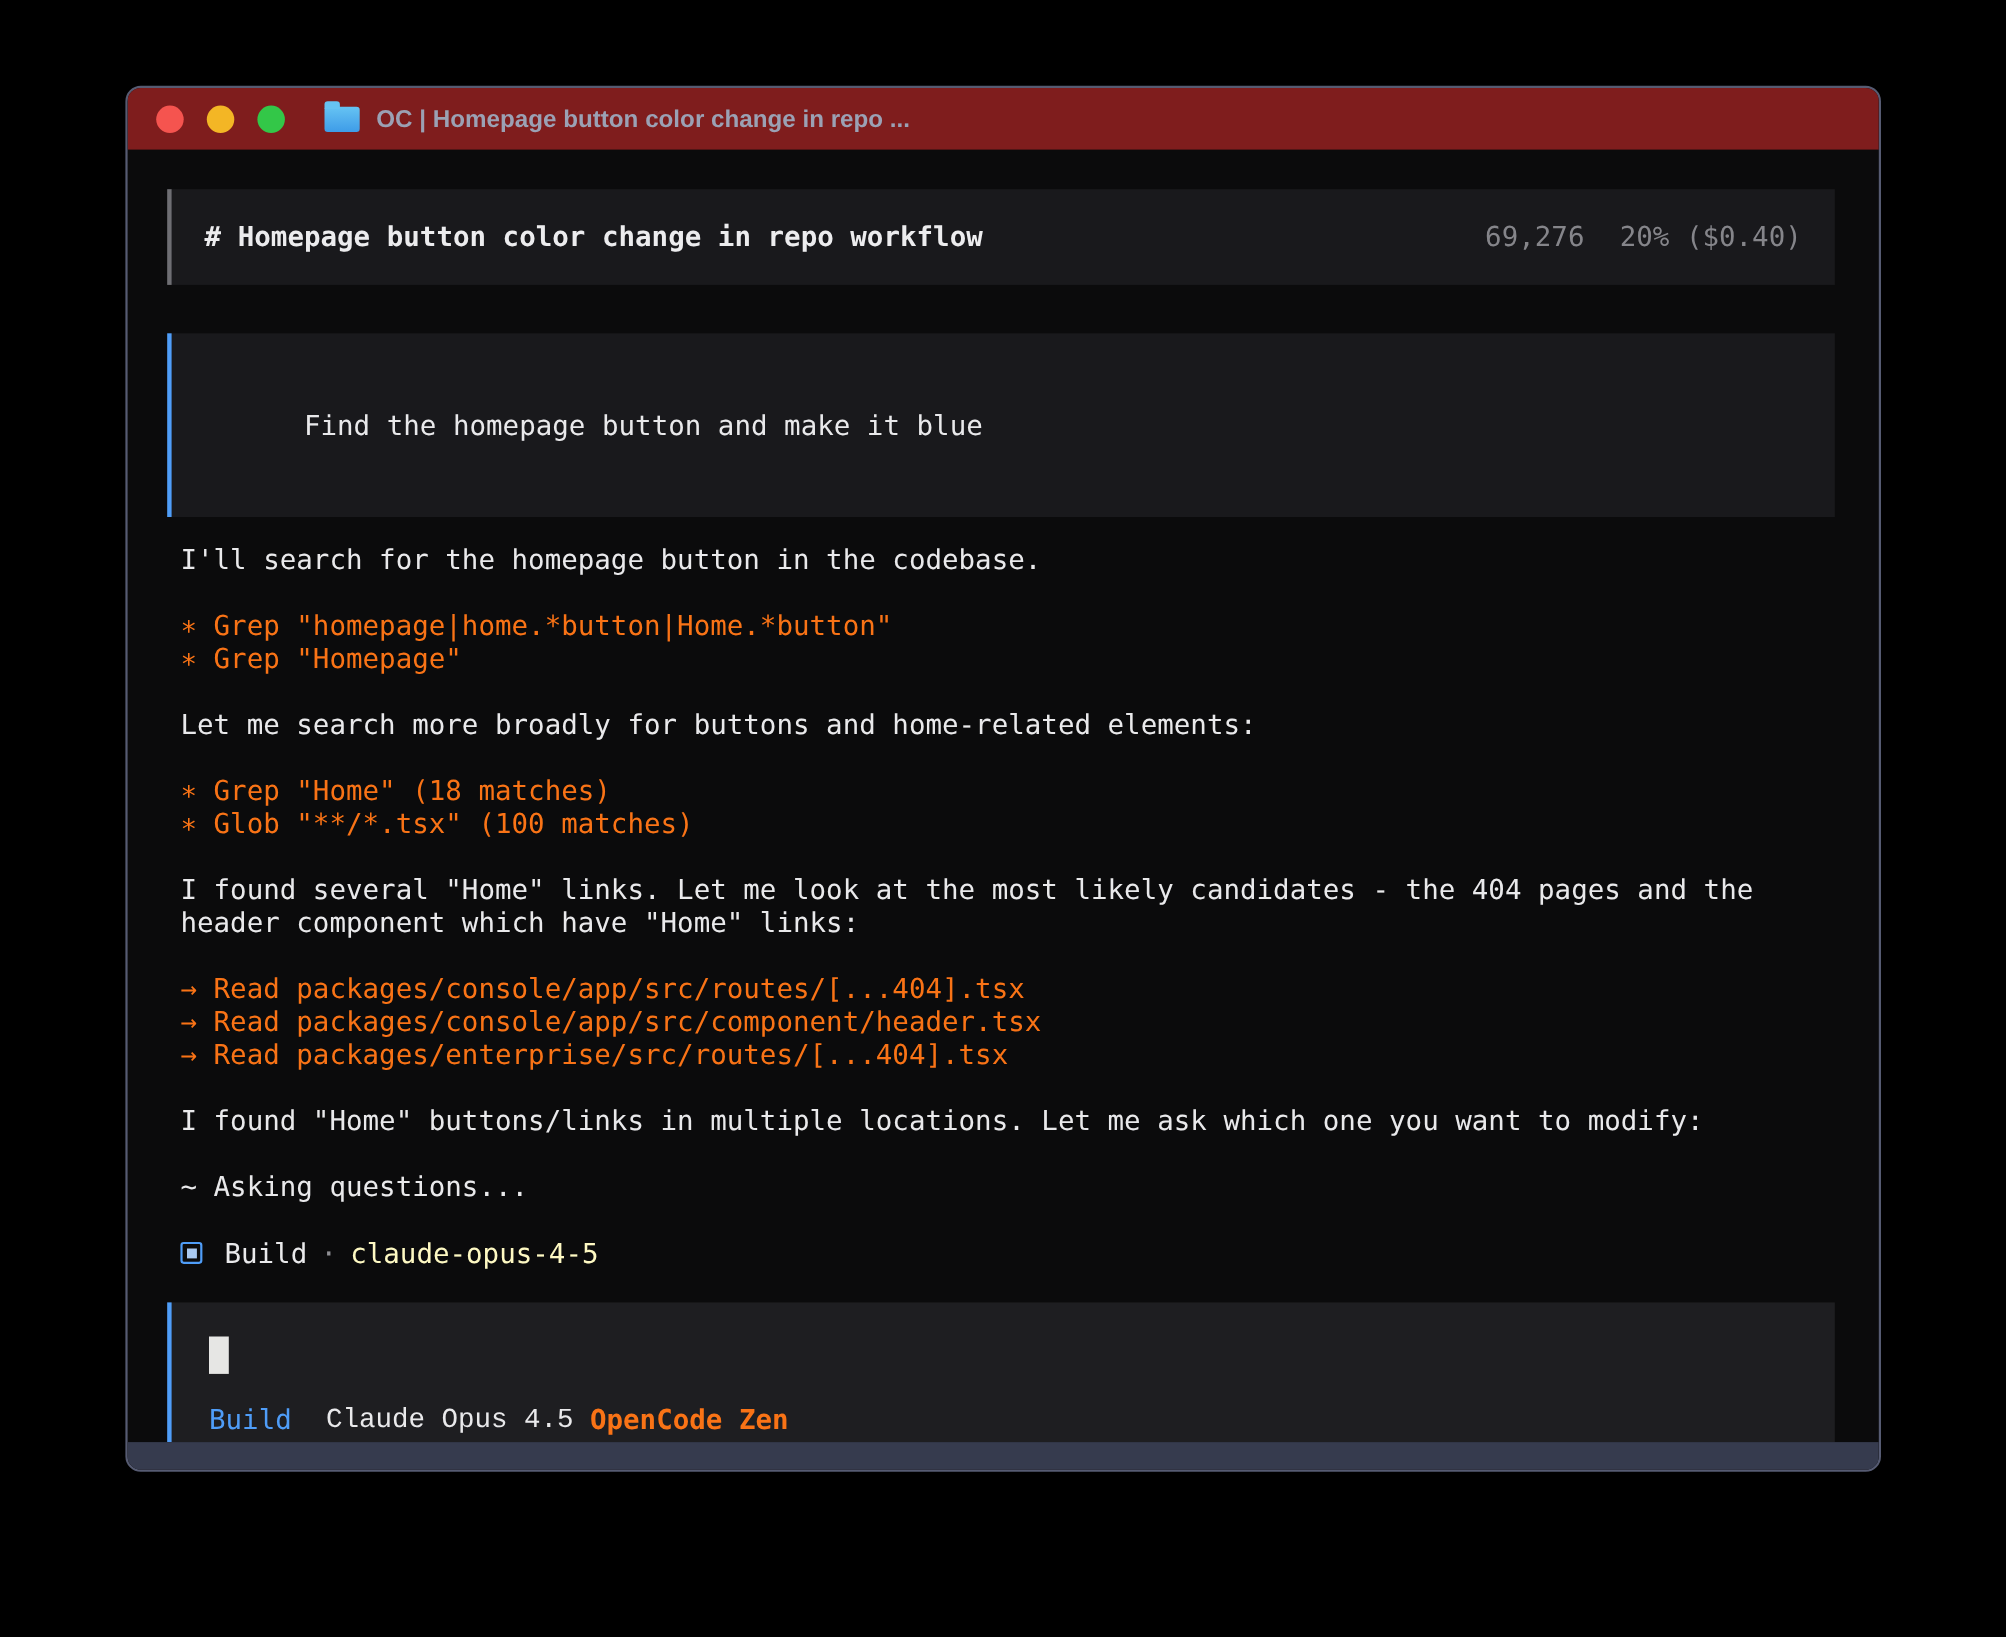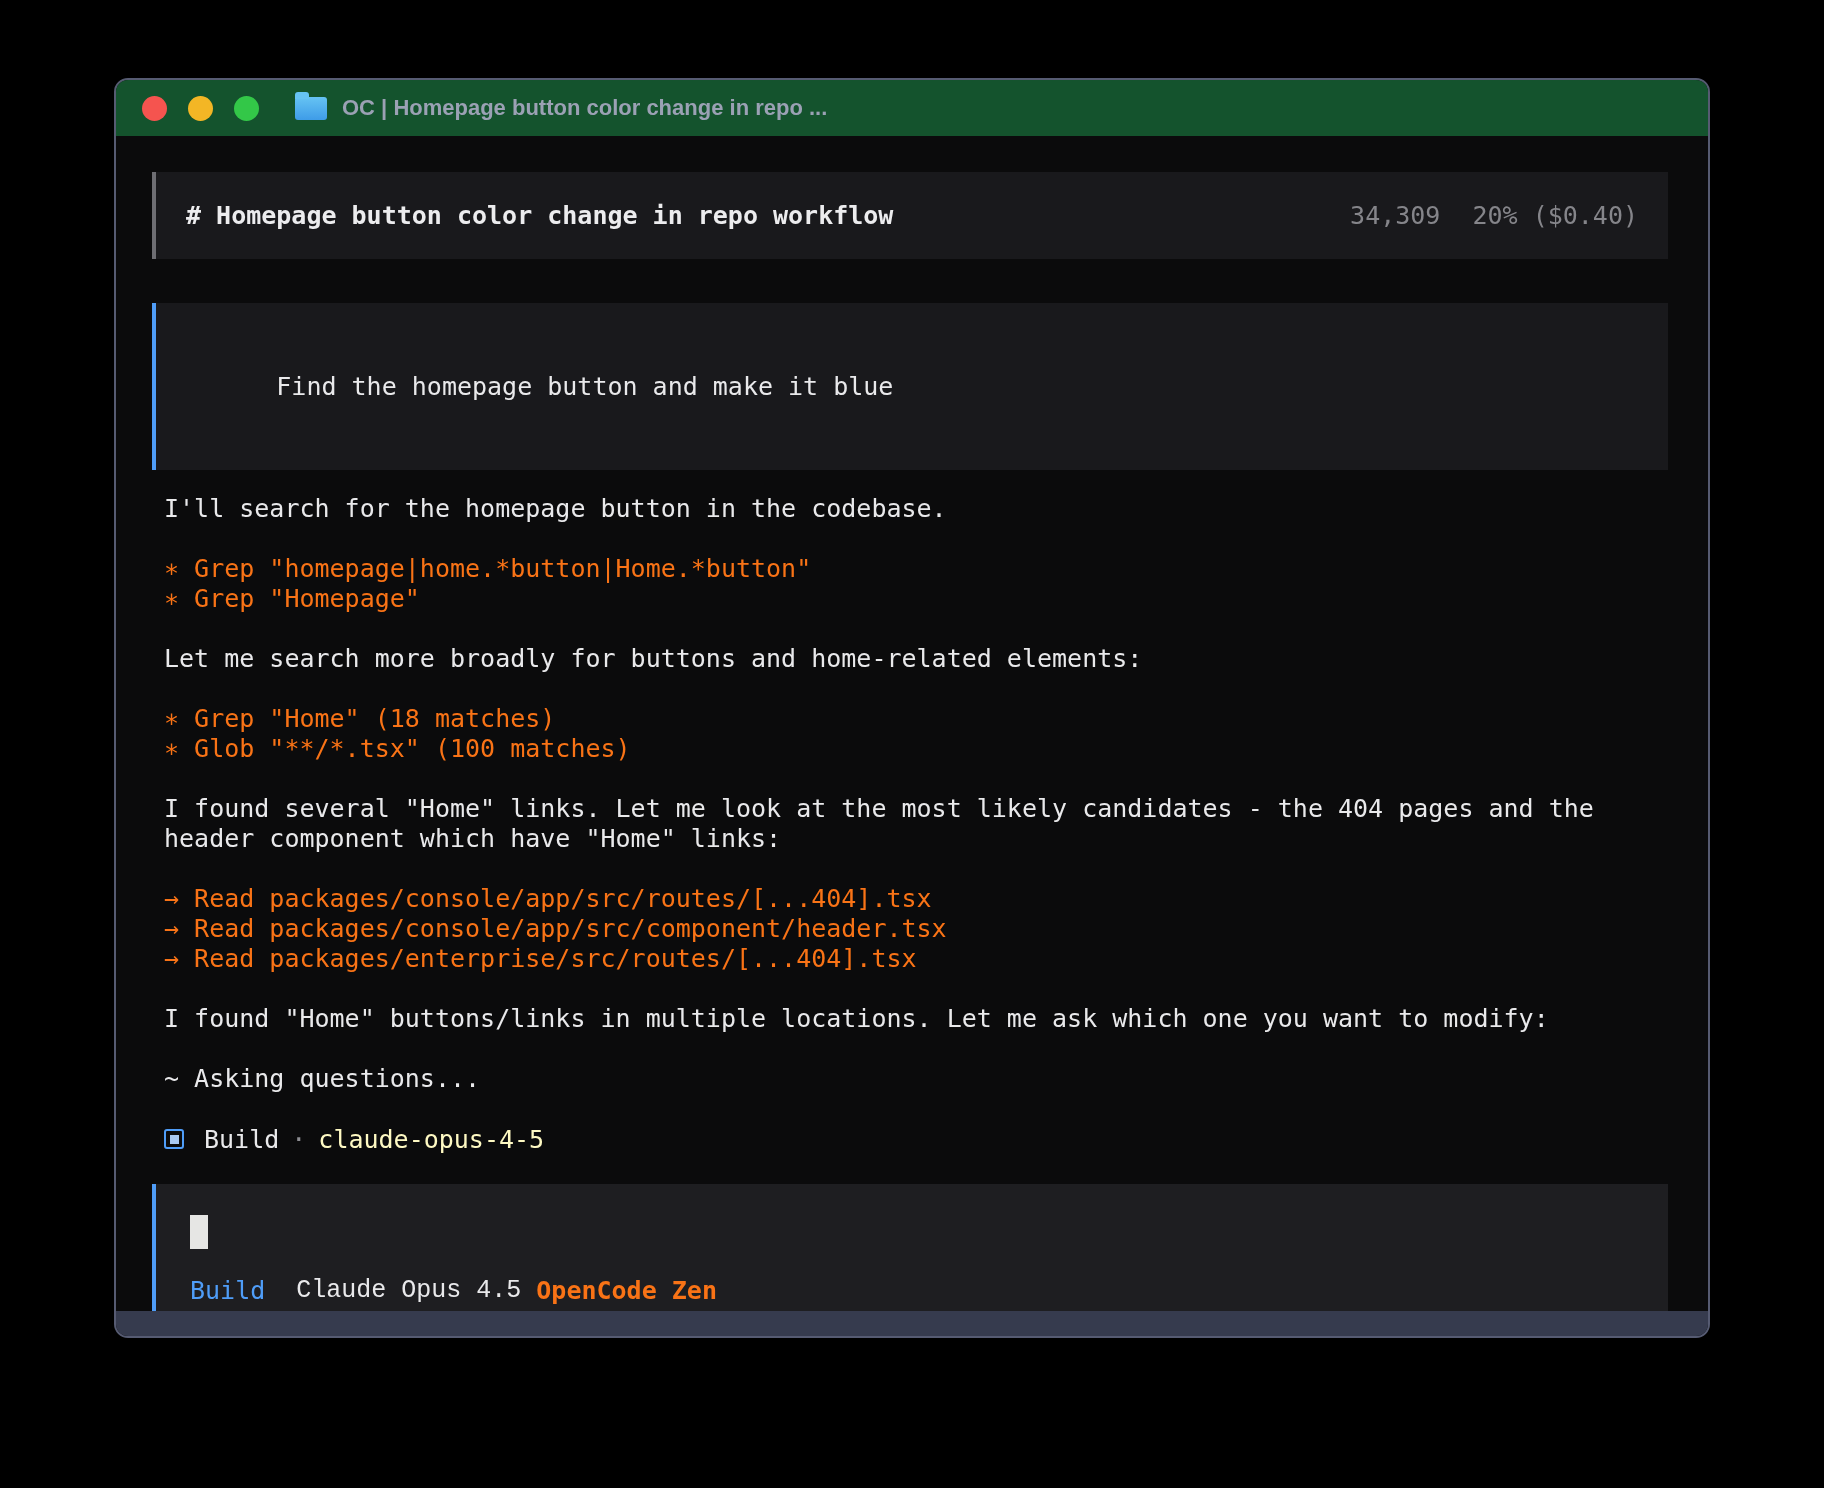--- a/index.html
+++ b/index.html
@@ -12,21 +12,21 @@
     background: #0b0b0c;
     border: 2px solid #565b72;
     border-radius: 14px;
     display: flex; flex-direction: column;
     overflow: hidden;
   }
 
   
   .titlebar {
     height: 56px; flex: 0 0 56px;
-    background: #14532d;
+    background: #7f1d1d;
     display: flex; align-items: center;
     padding: 0 20px 0 26px;
   }
   .light { width: 25px; height: 25px; border-radius: 50%; margin-right: 21px; flex: 0 0 auto; }
   .light.red    { background: #f5544f; }
   .light.yellow { background: #f3b625; }
   .light.green  { background: #33c748; }
   .folder { width: 32px; height: 23px; margin-left: 15px; position: relative;
     background: linear-gradient(#66c3f3, #3e9ce8); border-radius: 3px; flex: 0 0 auto; }
   .folder::before { content: ""; position: absolute; top: -5px; left: 0;
@@ -96,21 +96,21 @@
     <span class="light green"></span>
     <span class="folder"></span>
     <span class="win-title">OC | Homepage button color change in repo ...</span>
   </div>
 
   <div class="content">
 
     <div class="panel session-header">
       <span class="session-title"># Homepage button color change in repo workflow</span>
       <span class="session-stats">
-        <span class="tokens">34,309</span>
+        <span class="tokens">69,276</span>
         <span class="usage">20% ($0.40)</span>
       </span>
     </div>
 
     <div class="panel user-panel">
       <span>Find the homepage button and make it blue</span>
     </div>
 
     <div class="transcript">
       <div class="line normal">I'll search for the homepage button in the codebase.</div>

